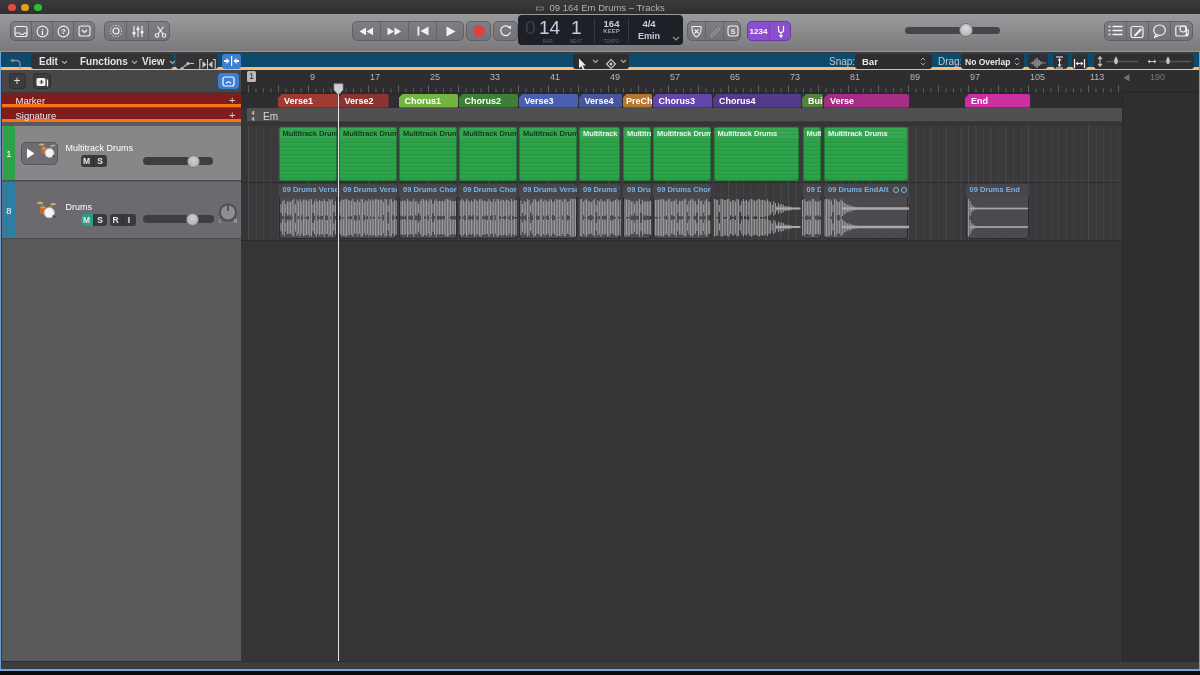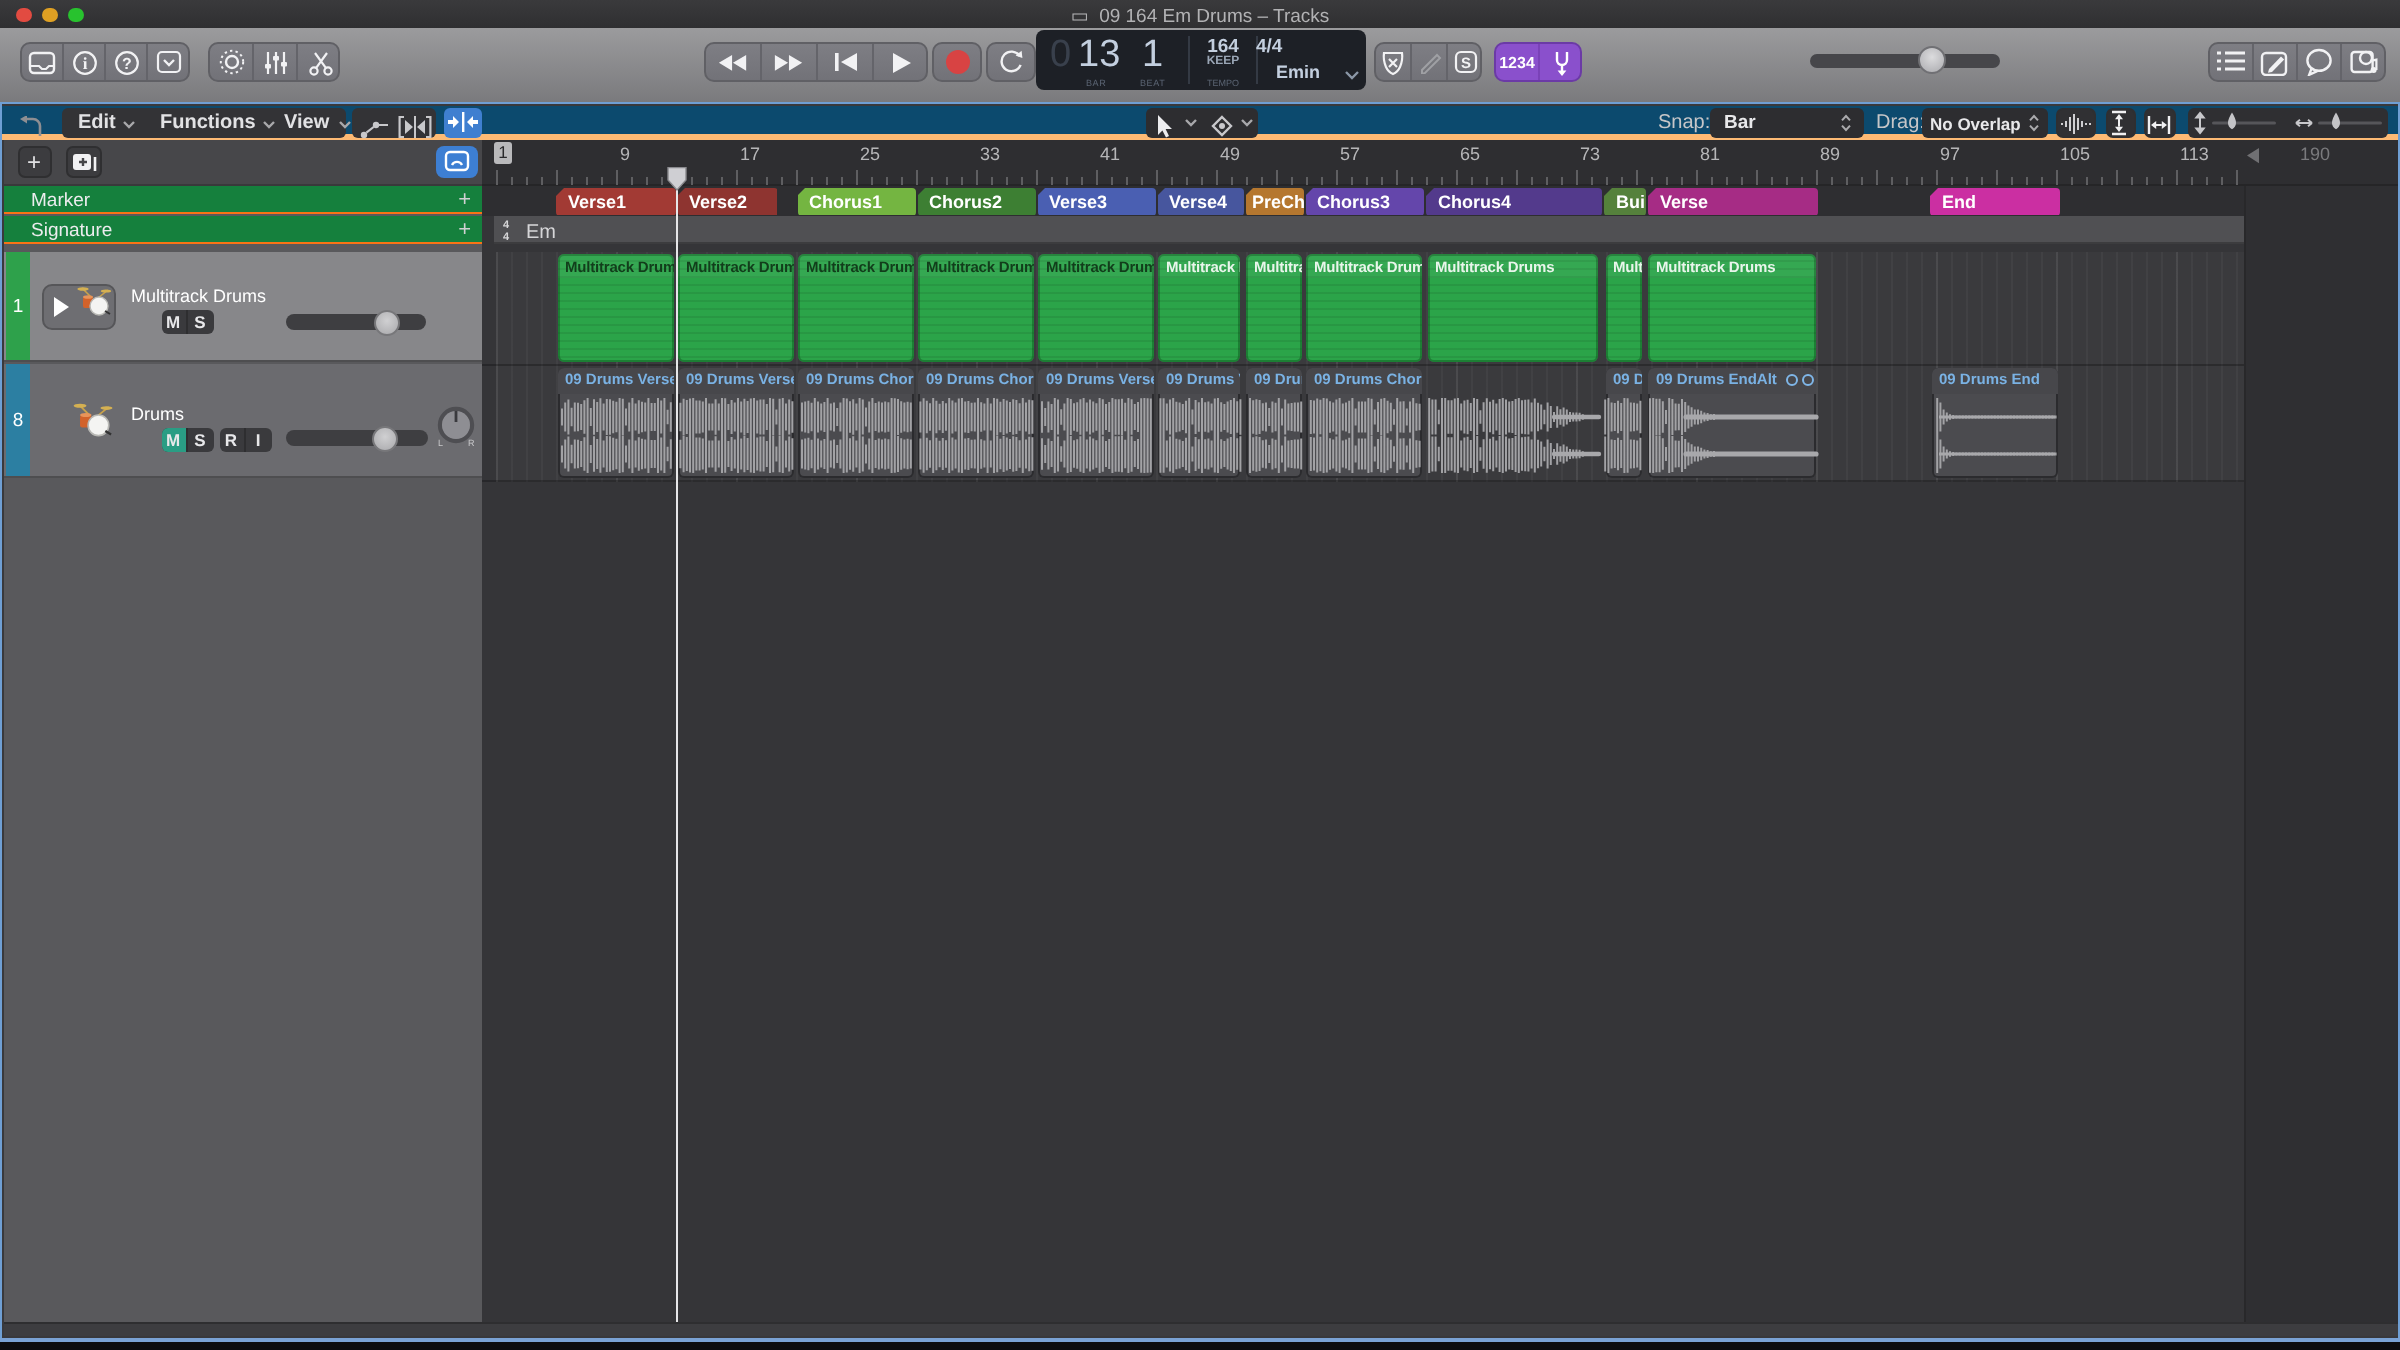--- a/index.html
+++ b/index.html
@@ -13,21 +13,21 @@
 .tbtn{position:absolute;top:0;height:18px;border-right:1px solid #64646a;display:flex;align-items:center;justify-content:center}
 .nbr{border-right:none !important}
 #lcd{position:absolute;left:518px;top:1px;width:165px;height:30px;background:#1d2026;border-radius:4px;color:#c3cfdf}
 .lcddiv{position:absolute;top:3px;bottom:3px;width:1px;background:#343a44}
 #menurow{left:0;top:53px;width:1200px;height:16.5px;background:#0c4a6e;border-bottom:3px solid #fdba74}
 .mtext{position:absolute;top:2.5px;font-size:10px;color:#e2e2e4;font-weight:700}
 .mdark{position:absolute;top:1px;height:14.5px;background:#333336;border-radius:3px}
 .chev{position:absolute}
 #lpanel{left:1.5px;top:70px;width:239px;height:591px;background:#59595c}
 #lp-top{left:0;top:0;width:239px;height:23px;background:#47474a;border-bottom:1px solid #39393b}
-.lrow{left:0;width:239px;height:14px;background:#15803d;border-bottom:1px solid #f97316;color:#ececee;font-size:9.5px}
+.lrow{left:0;width:239px;height:14px;background:#7f1d1d;border-bottom:3px solid #f97316;color:#ececee;font-size:9.5px}
 .lrow .lab{position:absolute;left:14px;top:1.5px}
 .lrow .plus{position:absolute;right:5px;top:0.5px;color:#d0d0d2;font-size:11px}
 .smbtn{position:absolute;background:#3c3c3f;border:1px solid #2f2f31;border-radius:3.5px}
 .thdr{left:0;width:239px}
 .tstrip{position:absolute;left:1.5px;top:0;bottom:0;width:12px;color:#fff;font-size:9.5px;text-align:center}
 .tname{position:absolute;left:64px;font-size:9px;color:#fff}
 .msgrp{position:absolute;background:#3a3a3d;border-radius:3px;display:flex;overflow:hidden}
 .msgrp div{width:13px;text-align:center;font-size:8.5px;font-weight:700;color:#e8e8ea;line-height:12px;border-right:1px solid #2e2e30}
 .msgrp div:last-child{border-right:none}
 .vslider{position:absolute;height:8px;background:#3e3e41;border-radius:4px}
@@ -158,30 +158,30 @@
           <svg width="13" height="12" viewBox="0 0 13 12">
             <g stroke="#f2f2f4" stroke-width="1.2" fill="none">
               <path d="M10.8 3 A4.9 4.9 0 1 0 11.3 7.4"></path>
             </g>
             <path d="M11.8 0.4 l0.4 3.6 -3.4 -1.2 z" fill="#f2f2f4"></path>
           </svg>
         </div>
       </div>
   <div id="lcd">
     <div style="position:absolute;left:7px;top:2px;font-size:19px;color:#39404c">0</div>
-    <div style="position:absolute;left:21px;top:2px;font-size:19px">13</div>
+    <div style="position:absolute;left:21px;top:2px;font-size:19px">14</div>
     <div style="position:absolute;left:53px;top:2px;font-size:19px">1</div>
     <div style="position:absolute;left:25px;top:24px;font-size:4.5px;color:#5b6473;letter-spacing:.3px">BAR</div>
     <div style="position:absolute;left:52px;top:24px;font-size:4.5px;color:#5b6473;letter-spacing:.3px">BEAT</div>
     <div class="lcddiv" style="left:76px"></div>
     <div style="position:absolute;left:77px;top:2.5px;width:33px;text-align:center;font-size:9.5px;font-weight:700">164</div>
     <div style="position:absolute;left:77px;top:13px;width:33px;text-align:center;font-size:6px;font-weight:700;color:#9aa6b6">KEEP</div>
     <div style="position:absolute;left:77px;top:24px;width:33px;text-align:center;font-size:4.5px;color:#5b6473">TEMPO</div>
     <div class="lcddiv" style="left:110px"></div>
-    <div style="position:absolute;left:110px;top:2.5px;width:42px;font-size:9.5px;font-weight:700">4/4</div>
+    <div style="position:absolute;left:110px;top:2.5px;width:42px;text-align:center;font-size:9.5px;font-weight:700">4/4</div>
     <div style="position:absolute;left:110px;top:15.5px;width:42px;text-align:center;font-size:9px;font-weight:700">Emin</div>
     <div style="position:absolute;right:3px;top:13px"><svg width="8" height="6" viewBox="0 0 8 6">
             <path d="M1 1 l3 3 3-3" stroke="#8a96a6" stroke-width="1.2" fill="none"></path>
           </svg></div>
   </div>
   <div class="tbgrp" style="left:687px;width:54px">
     <div class="tbtn" style="left:0;width:18px">
           <svg width="13" height="13" viewBox="0 0 13 13">
             <path d="M2 1.5 h9 q0.5 3.5 -1 7 q-1.2 2.6 -3.5 3.5 q-2.3-0.9-3.5-3.5 q-1.5-3.5-1-7 z" fill="none" stroke="#f2f2f4" stroke-width="1.1"></path>
             <path d="M4.5 4.5 l4 4 m0 -4 l-4 4" stroke="#f2f2f4" stroke-width="1.1"></path>

